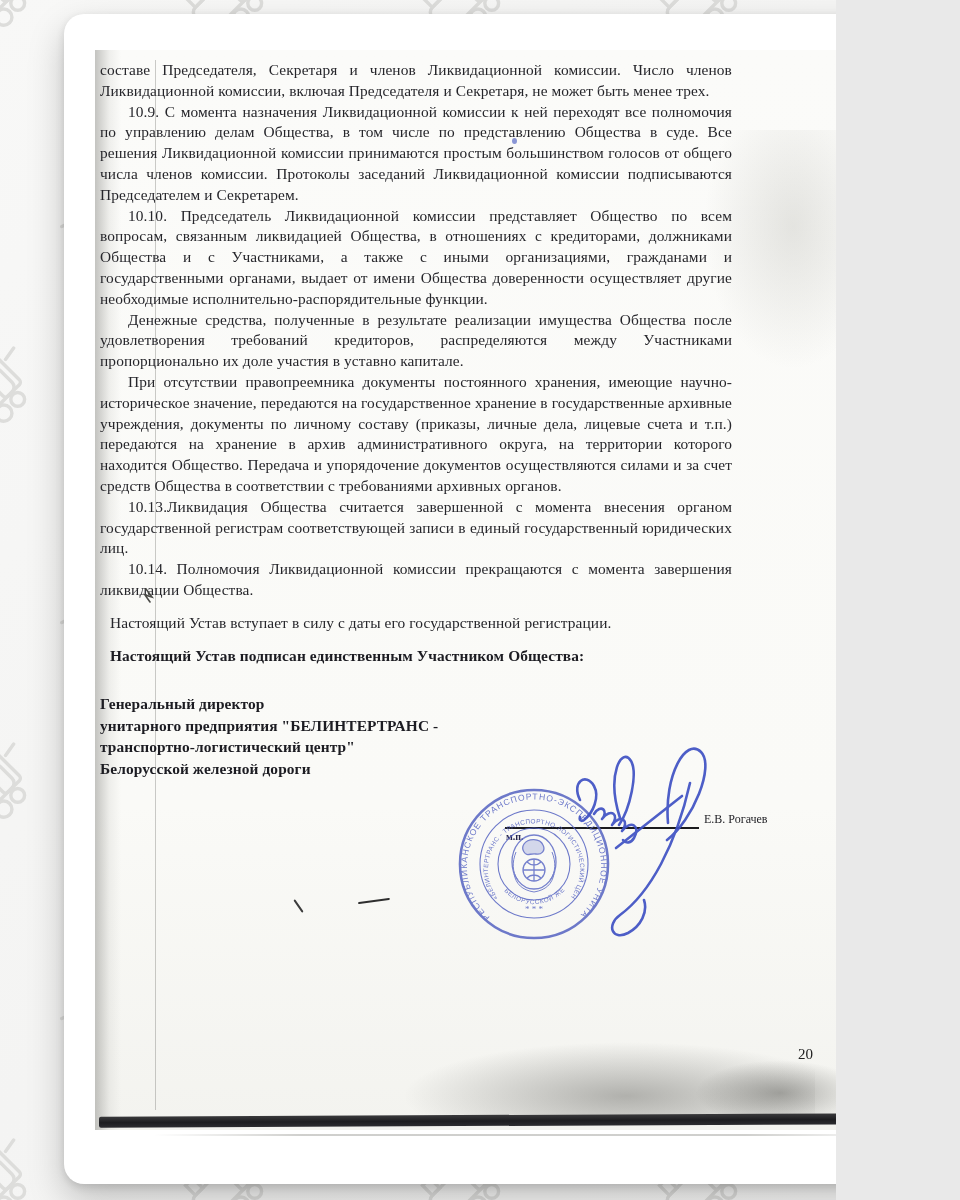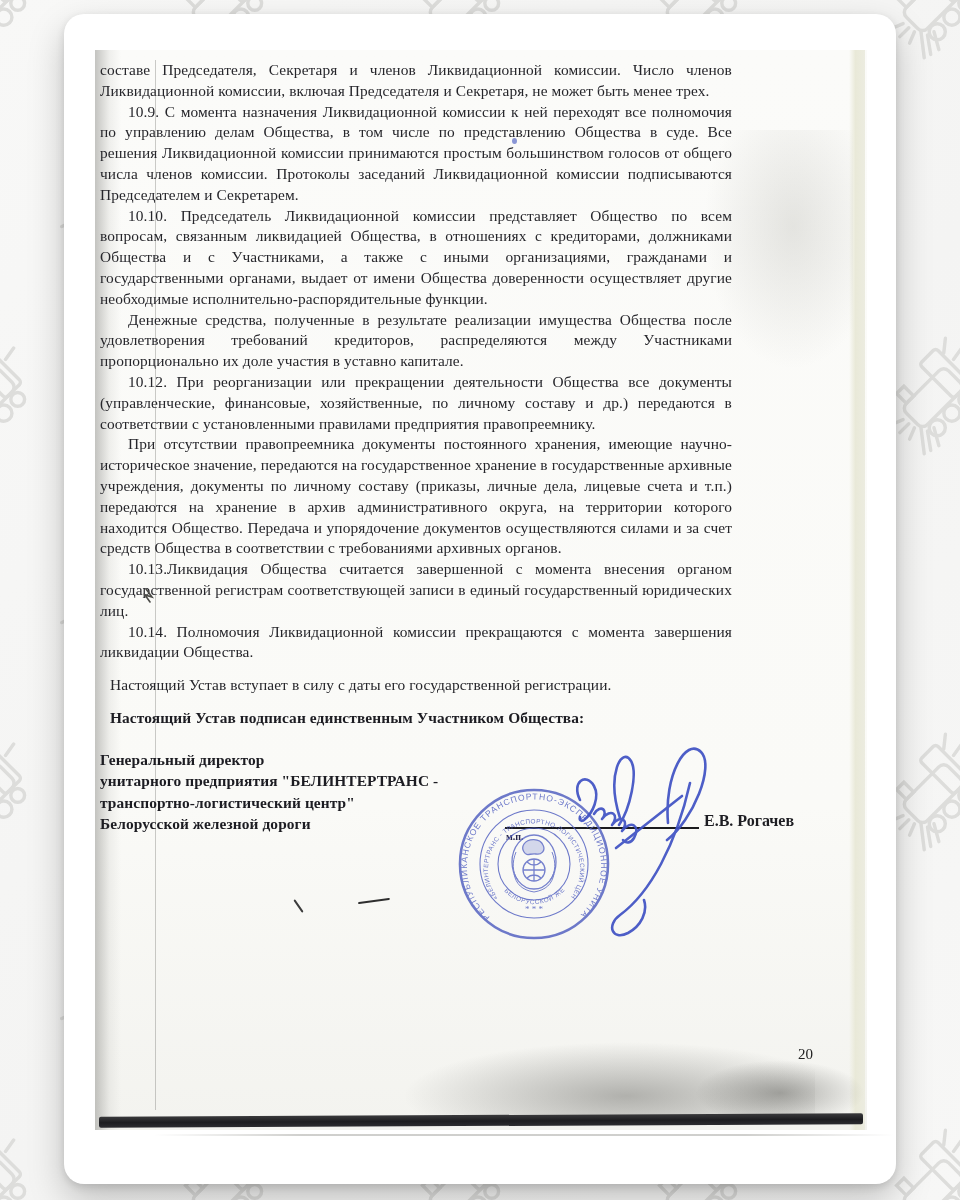--- a/index.html
+++ b/index.html
@@ -1,16 +1,16 @@
 <!DOCTYPE html>
 <html><head>
 <meta charset="utf-8">
 <style>
   html,body{margin:0;padding:0;background:#e9e9e9;}
-  .canvas{position:relative;width:960px;height:1200px;overflow:hidden;
+  .canvas{position:relative;width:836px;height:1200px;overflow:hidden;
           background:linear-gradient(135deg,#f8f8f7 0%,#f4f4f3 55%,#f7f7f6 100%);
           font-family:"Liberation Serif","DejaVu Serif",serif;}
   .bg-layer{position:absolute;inset:0;}
   .wm{position:absolute;opacity:.85;}
   .card{position:absolute;left:64px;top:14px;width:832px;height:1170px;
         background:#ffffff;border-radius:20px;
         box-shadow:0 16px 36px rgba(0,0,0,.22),0 3px 8px rgba(0,0,0,.12);}
   .scan{position:absolute;left:31px;top:36px;width:772px;height:1080px;
         background:linear-gradient(180deg,#fbfbf9 0%,#fafaf7 70%,#f3f3ef 100%);
         overflow:hidden;}
@@ -30,23 +30,23 @@
         background:linear-gradient(180deg,#3a3a3c,#1d1d20 55%,#2c2c30);
         transform:rotate(-.25deg);border-radius:2px;}
   .textcol{position:absolute;left:100px;top:60px;width:632px;
         font-size:15.4px;line-height:20.8px;color:#26262b;text-align:justify;
         letter-spacing:.1px;}
   .textcol p{margin:0;}
   .para.ind{text-indent:28px;}
   .para.small-ind{text-indent:10px;}
   .sp12{height:12px;}  .sp10{height:10px;}
   .boldline{font-weight:bold;color:#1c1c22;}
-  .sigblock{margin-top:10px;font-weight:bold;color:#1c1c22;line-height:21.4px;text-align:left;}
+  .sigblock{margin-top:17px;font-weight:bold;color:#1c1c22;line-height:21.4px;text-align:left;}
   .sig-line{position:absolute;left:505px;top:827px;width:194px;height:2px;background:#1b1b1e;}
-  .sig-name{position:absolute;left:704px;top:812px;font-weight:bold;font-size:16px;color:#1d1d22;
+  .sig-name{position:absolute;left:704px;top:812px;font-weight:normal;font-size:12px;color:#1d1d22;
         font-family:"Liberation Serif",serif;}
   .mp{position:absolute;left:506px;top:831px;font-weight:bold;font-size:10px;color:#23234d;}
   .pageno{position:absolute;left:798px;top:1046px;font-size:15px;color:#222;}
   .stamp{position:absolute;left:452px;top:782px;width:164px;height:164px;opacity:.85;}
   .signature{position:absolute;left:520px;top:728px;width:250px;height:250px;}
   .speck-blue{position:absolute;left:512px;top:138px;width:5px;height:6px;border-radius:50%;
         background:rgba(110,125,205,.8);}
   .dash1{position:absolute;left:291px;top:905px;width:15px;height:2px;background:#3c3c3c;
         transform:rotate(55deg);border-radius:1px;}
   .dash2{position:absolute;left:358px;top:900px;width:32px;height:2px;background:#2e2e2e;
@@ -490,21 +490,20 @@
       <div class="bottom-edge"></div>
     </div>
     <div class="stack-line"></div>
   </div>
 
   <div class="textcol">
     <p class="para">составе Председателя, Секретаря и членов Ликвидационной комиссии. Число членов Ликвидационной комиссии, включая Председателя и Секретаря, не может быть менее трех.</p>
     <p class="para ind">10.9. С момента назначения Ликвидационной комиссии к ней переходят все полномочия по управлению делам Общества, в том числе по представлению Общества в суде. Все решения Ликвидационной комиссии принимаются простым большинством голосов от общего числа членов комиссии. Протоколы заседаний Ликвидационной комиссии подписываются Председателем и Секретарем.</p>
     <p class="para ind">10.10.  Председатель Ликвидационной комиссии представляет Общество по всем вопросам, связанным ликвидацией Общества, в отношениях с кредиторами, должниками Общества и с Участниками, а также с иными организациями,  гражданами и государственными органами, выдает от имени Общества доверенности осуществляет другие необходимые исполнительно-распорядительные функции.</p>
     <p class="para ind">Денежные средства, полученные в результате реализации имущества Общества после удовлетворения требований кредиторов, распределяются между Участниками пропорционально их доле участия в уставно капитале.</p>
-    <p class="para ind">10.12. При реорганизации или прекращении деятельности Общества все документы (управленческие, финансовые, хозяйственные, по личному составу и др.) передаются в соответствии с установленными правилами предприятия правопреемнику.</p>
     <p class="para ind">При отсутствии правопреемника документы постоянного хранения, имеющие научно-историческое значение, передаются на государственное хранение в государственные архивные учреждения, документы по личному составу (приказы, личные дела, лицевые счета и т.п.) передаются на хранение в архив административного округа, на территории которого находится Общество. Передача и упорядочение документов осуществляются силами и за счет средств Общества в соответствии с требованиями архивных органов.</p>
     <p class="para ind">10.13.Ликвидация Общества считается завершенной с момента внесения органом государственной регистрам соответствующей записи в единый государственный юридических лиц.</p>
     <p class="para ind">10.14. Полномочия Ликвидационной комиссии прекращаются с момента завершения ликвидации Общества.</p>
     <div class="sp12"></div>
     <p class="para small-ind">Настоящий Устав вступает в силу с даты его государственной регистрации.</p>
     <div class="sp12"></div>
     <p class="para small-ind boldline">Настоящий Устав подписан единственным  Участником Общества:</p>
     <div class="sp10"></div>
     <div class="sigblock">
       <div>Генеральный директор</div>

